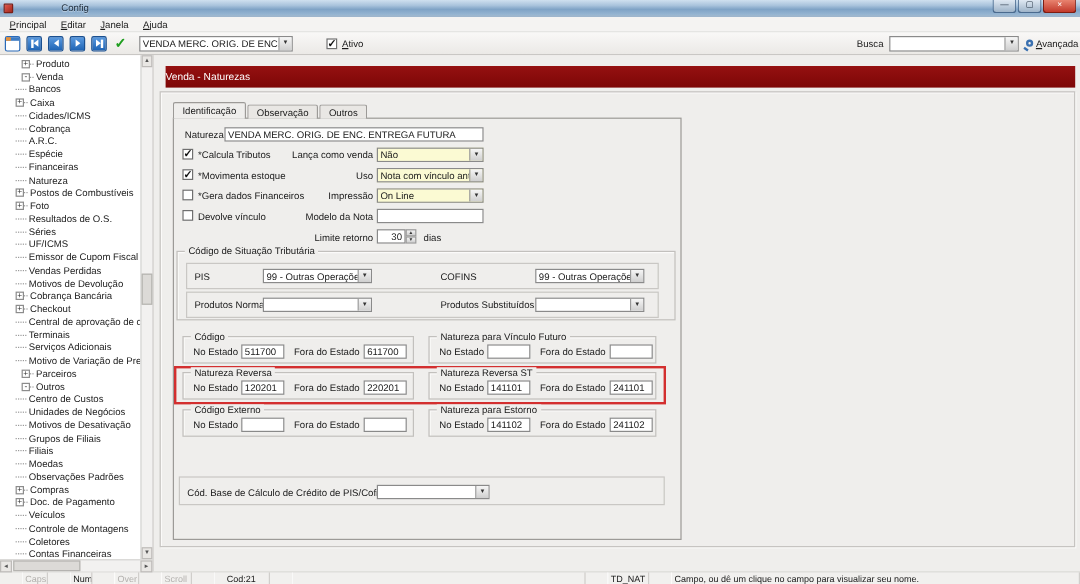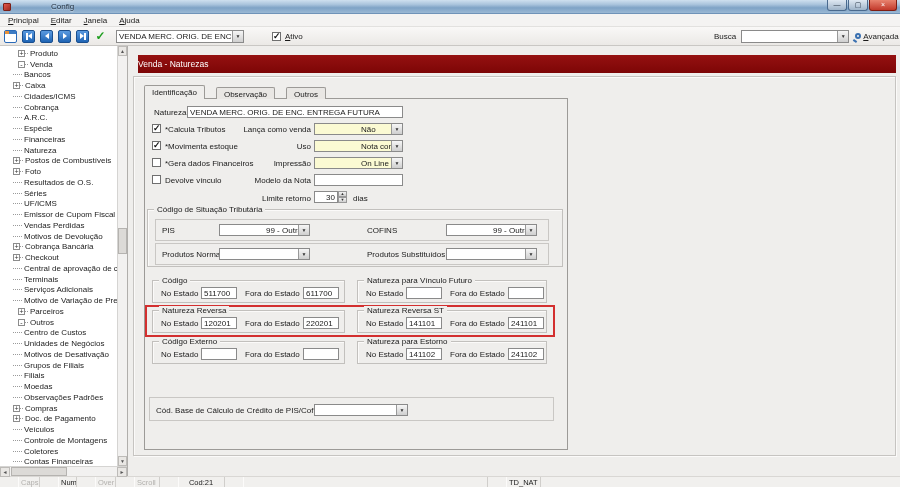--- a/index.html
+++ b/index.html
@@ -69,30 +69,30 @@
   .hthumb { width:56px; height:100%; background:#dcdad7; border:1px solid #b5b3b0; margin-left:1px; }
   .vscroll .sbtn.bottom { position:absolute; bottom:0; }
 
   
   .content { flex:1; position:relative; background:#efeeec; }
   .red-header { position:absolute; left:10px; top:9px; width:758px; height:18px; background:linear-gradient(180deg,#951111,#7d0606); color:#fff; text-align:left; line-height:18px; font-size:8.5px; }
   .outer-panel { position:absolute; left:5px; top:30px; width:763px; height:380px; border:1px solid #c6c4c1; box-shadow:inset 1px 1px 0 #fbfaf9, 1px 1px 0 #fbfaf9; background:#efeeec; }
 
   
   .tabctl { position:absolute; left:10px; top:8px; width:424px; height:365px; }
-  .tabs { position:absolute; top:0; left:0; height:14px; display:flex; z-index:2;gap:10px; }
+  .tabs { position:absolute; top:0; left:0; height:14px; display:flex; z-index:2; }
   .tab { padding:2px 7px 0 7px; font-size:8px; border:1px solid #9c9a97; border-bottom:none; background:#e9e7e4; margin-right:1px; height:12px; margin-top:2px; border-radius:2px 2px 0 0; }
   .tab.active { background:#efeeec; height:14px; margin-top:0; }
   .tabpage { position:absolute; top:13px; left:0; right:0; bottom:0; border:1px solid #9c9a97; background:#efeeec; z-index:1; }
 
   .abs { position:absolute; }
   .lbl { font-size:8px; color:#1a1a1a; white-space:nowrap; }
   .rlabel { text-align:right; }
   .tb { background:#fff; border:1px solid #8a8a8a; height:12px; font-size:8px; padding:1px 2px 0 2px; white-space:nowrap; overflow:hidden; }
-  .combo.small { height:12px;padding-left:44px; }
+  .combo.small { height:12px; }
   .combo.yellow { background:#fbfad3; }
   .combo.yellow .cval { background:#fbfad3; }
 
   .groupbox { position:absolute; border:1px solid #c2c0bd; box-shadow:inset 1px 1px 0 #fbfaf9; }
   .gtitle { position:absolute; top:-5px; left:6px; background:#efeeec; padding:0 3px; font-size:8px; white-space:nowrap; }
   .inpanel { position:absolute; border:1px solid #c9c7c4; background:#efeeec; }
 
   .spin { display:flex; }
   .spin .tb { width:24px; text-align:right; }
   .spincol { width:9px; display:flex; flex-direction:column; }
@@ -502,15 +502,16 @@
   </div>
 
   <div class="statusbar">
     <div class="spanel dim sp-caps">Caps</div>
     <div class="spanel sp-num">Num</div>
     <div class="spanel dim sp-over">Over</div>
     <div class="spanel dim sp-scroll">Scroll</div>
     <div class="spanel sp-cod">Cod:21</div>
     <div class="spanel sp-gap"></div>
     <div class="spanel sp-td">TD_NAT</div>
+    <div class="spanel sp-msg">Campo, ou dê um clique no campo para visualizar seu nome.</div>
   </div>
 
 </div>
 
 </body></html>

